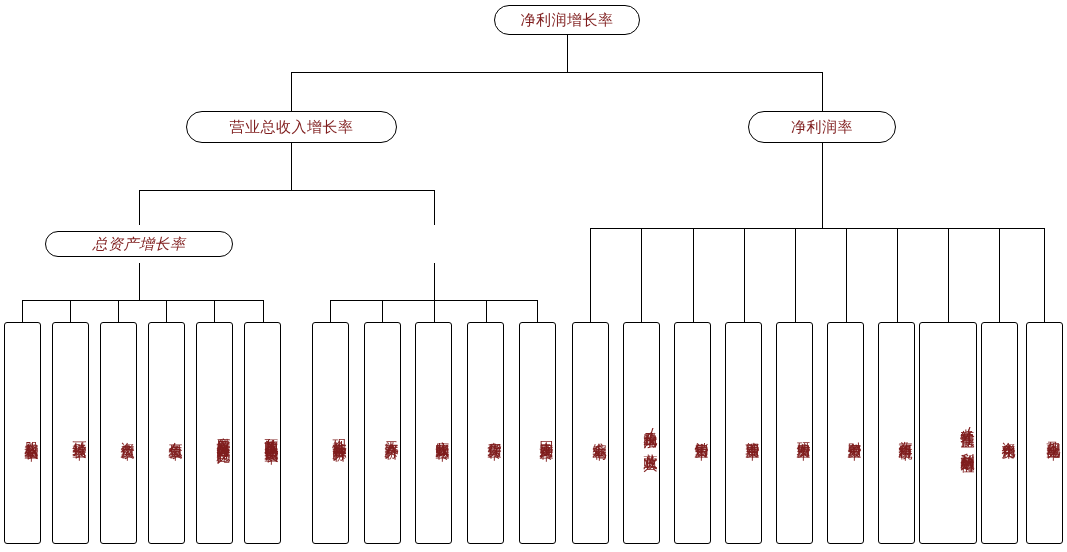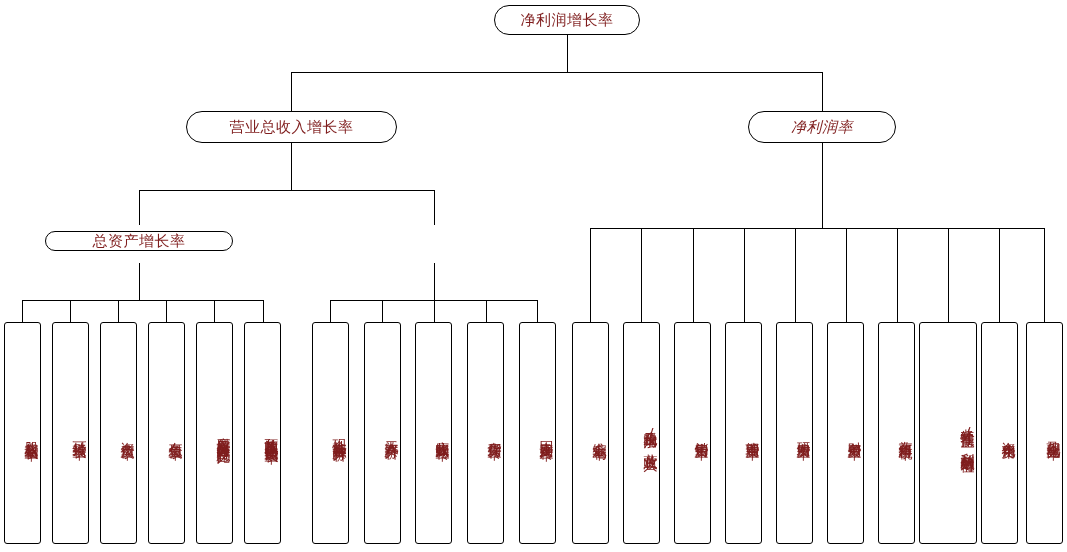--- a/index.html
+++ b/index.html
@@ -112,25 +112,25 @@
     </g>
   </svg>
 
   <div class="node rounded toplevel" style="left:494px; top:5px; width:146px; height:30px;">
     <span>净利润增长率</span>
   </div>
 
   <div class="node rounded midlevel" style="left:186px; top:111px; width:211px; height:32px;">
     <span>营业总收入增长率</span>
   </div>
-  <div class="node rounded midlevel" style="left:748px; top:111px; width:148px; height:32px;font-style:italic;">
+  <div class="node rounded midlevel" style="left:748px; top:111px; width:148px; height:32px;">
     <span>净利润率</span>
   </div>
 
-  <div class="node rounded midlevel" style="left:45px; top:231px; width:188px; height:20px;">
+  <div class="node rounded midlevel" style="left:45px; top:231px; width:188px; height:26px;font-style:italic;">
     <span>总资产增长率</span>
   </div>
 
   <div class="node leaf" style="left:4px; top:322px; width:37px; height:222px;">
     <span>股东权益增长率</span>
   </div>
   <div class="node leaf" style="left:52px; top:322px; width:37px; height:222px;">
     <span>可持续增长率</span>
   </div>
   <div class="node leaf" style="left:100px; top:322px; width:37px; height:222px;">

